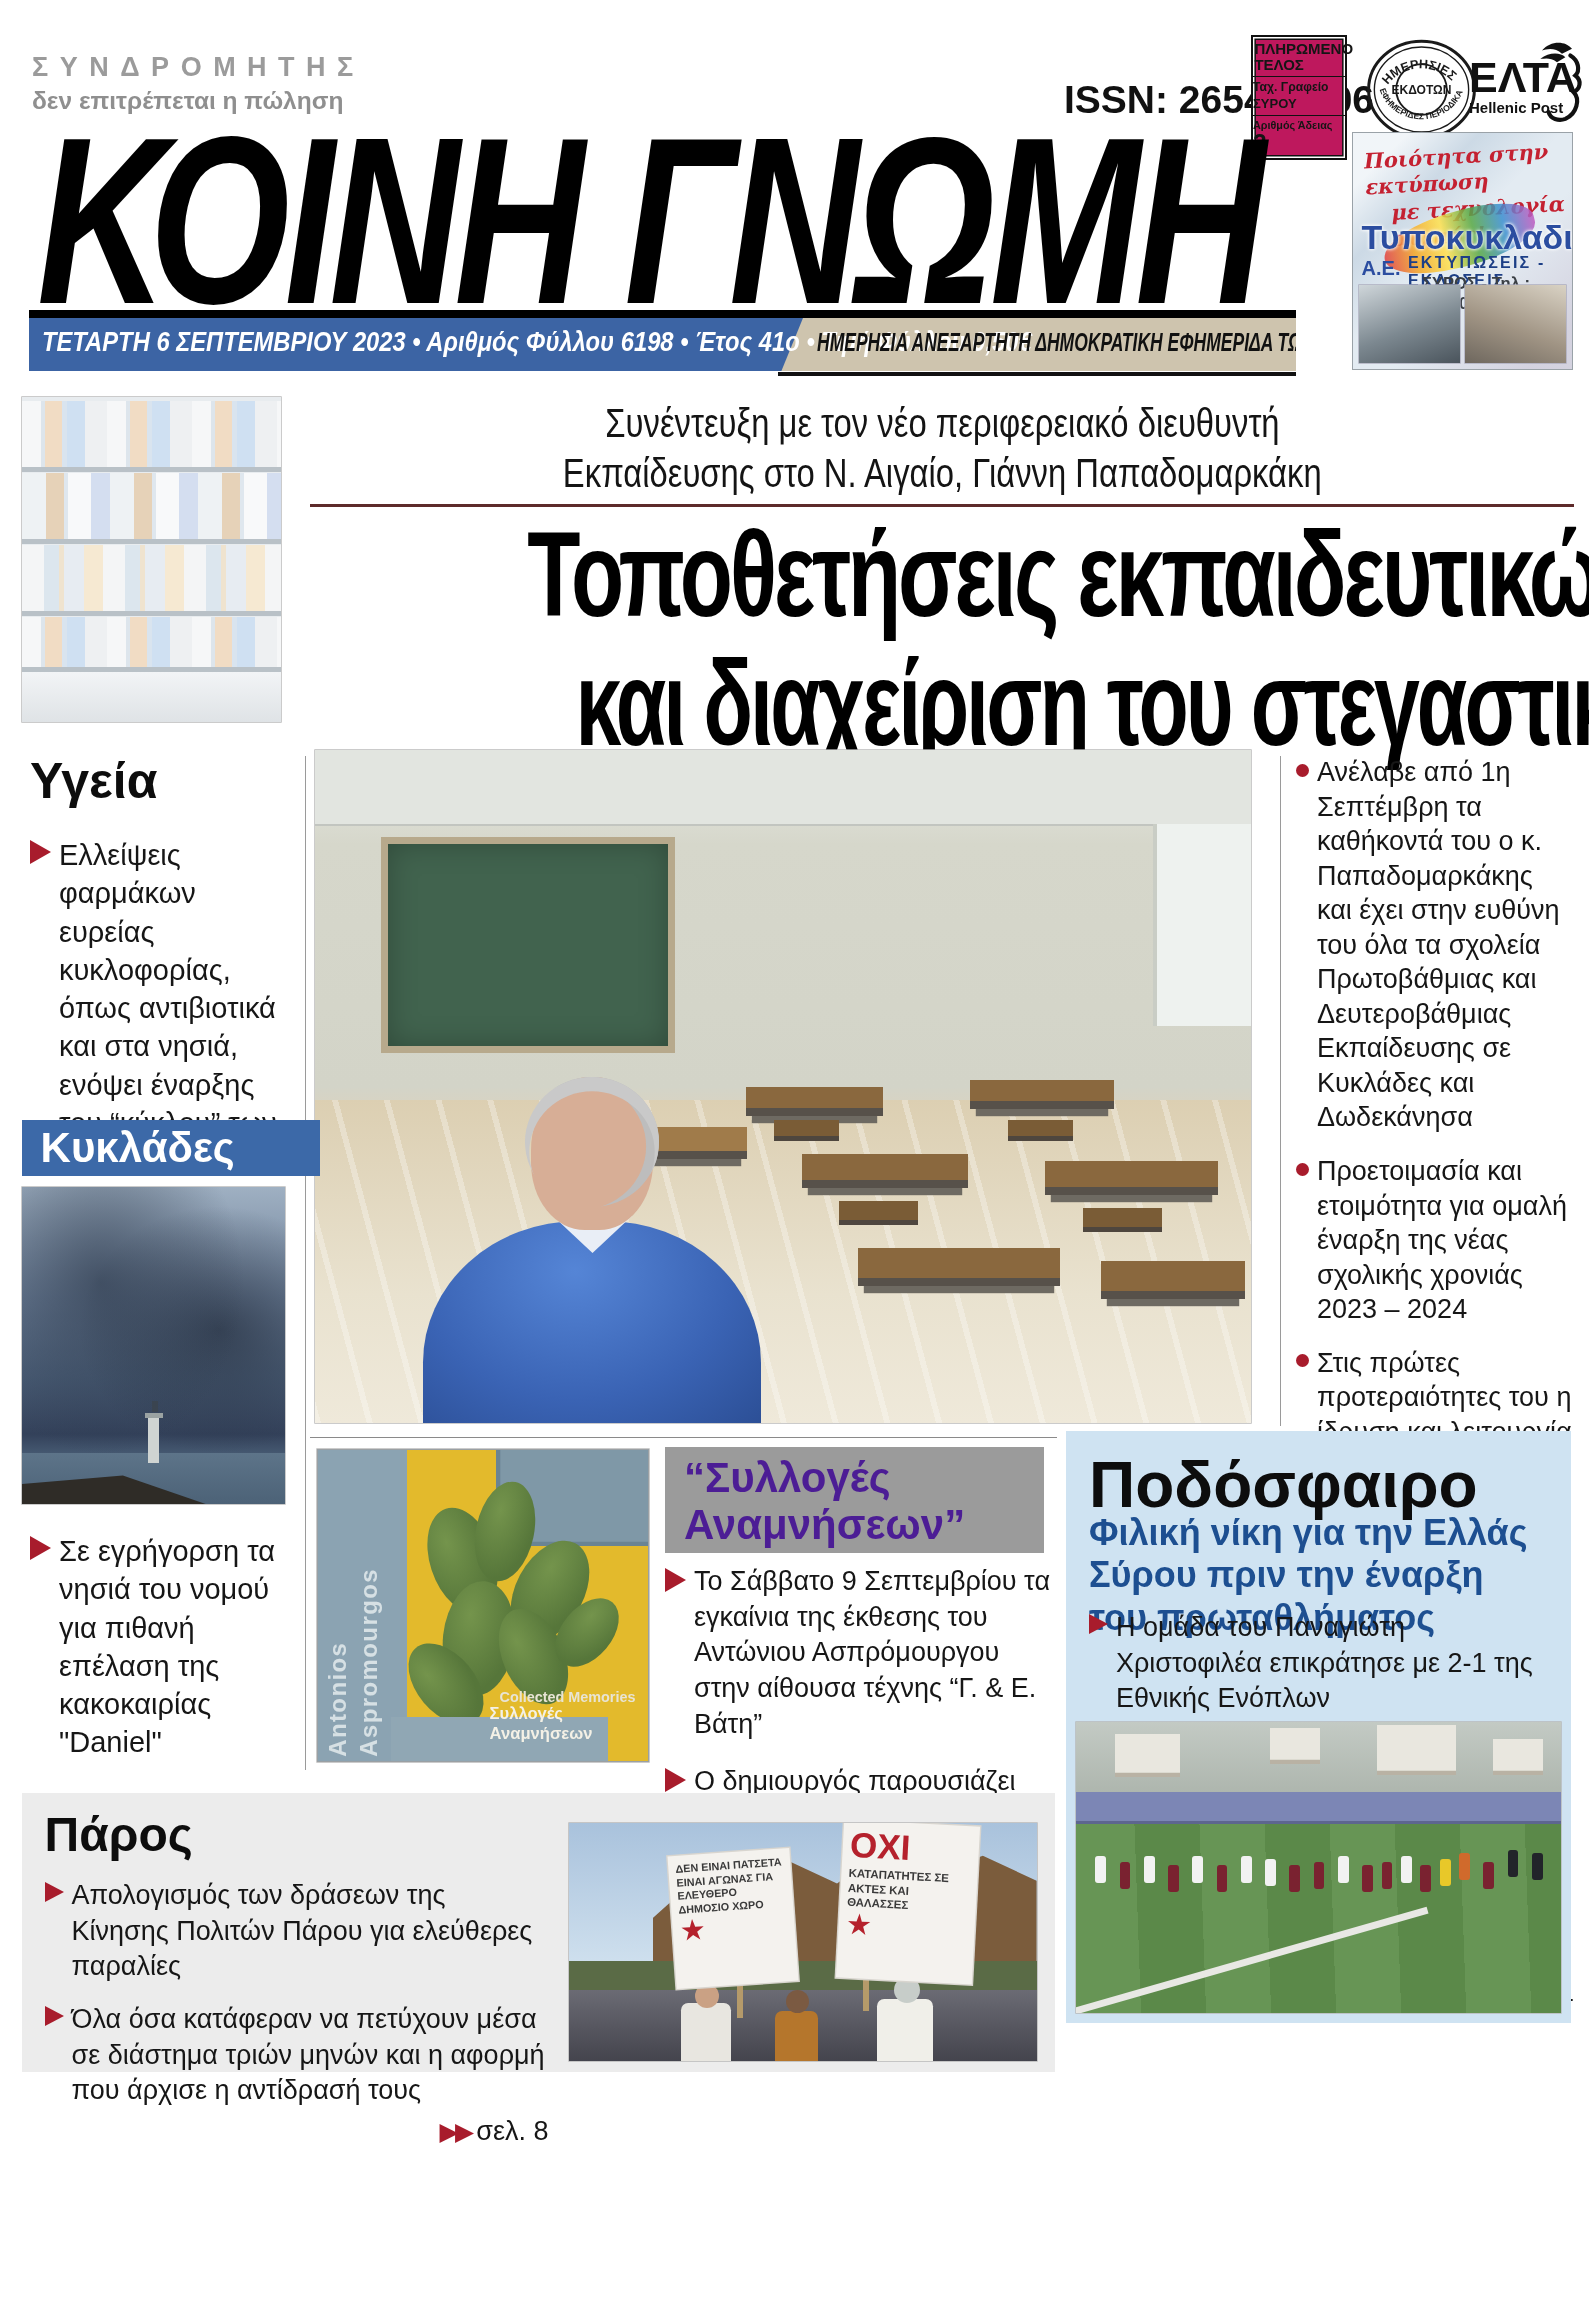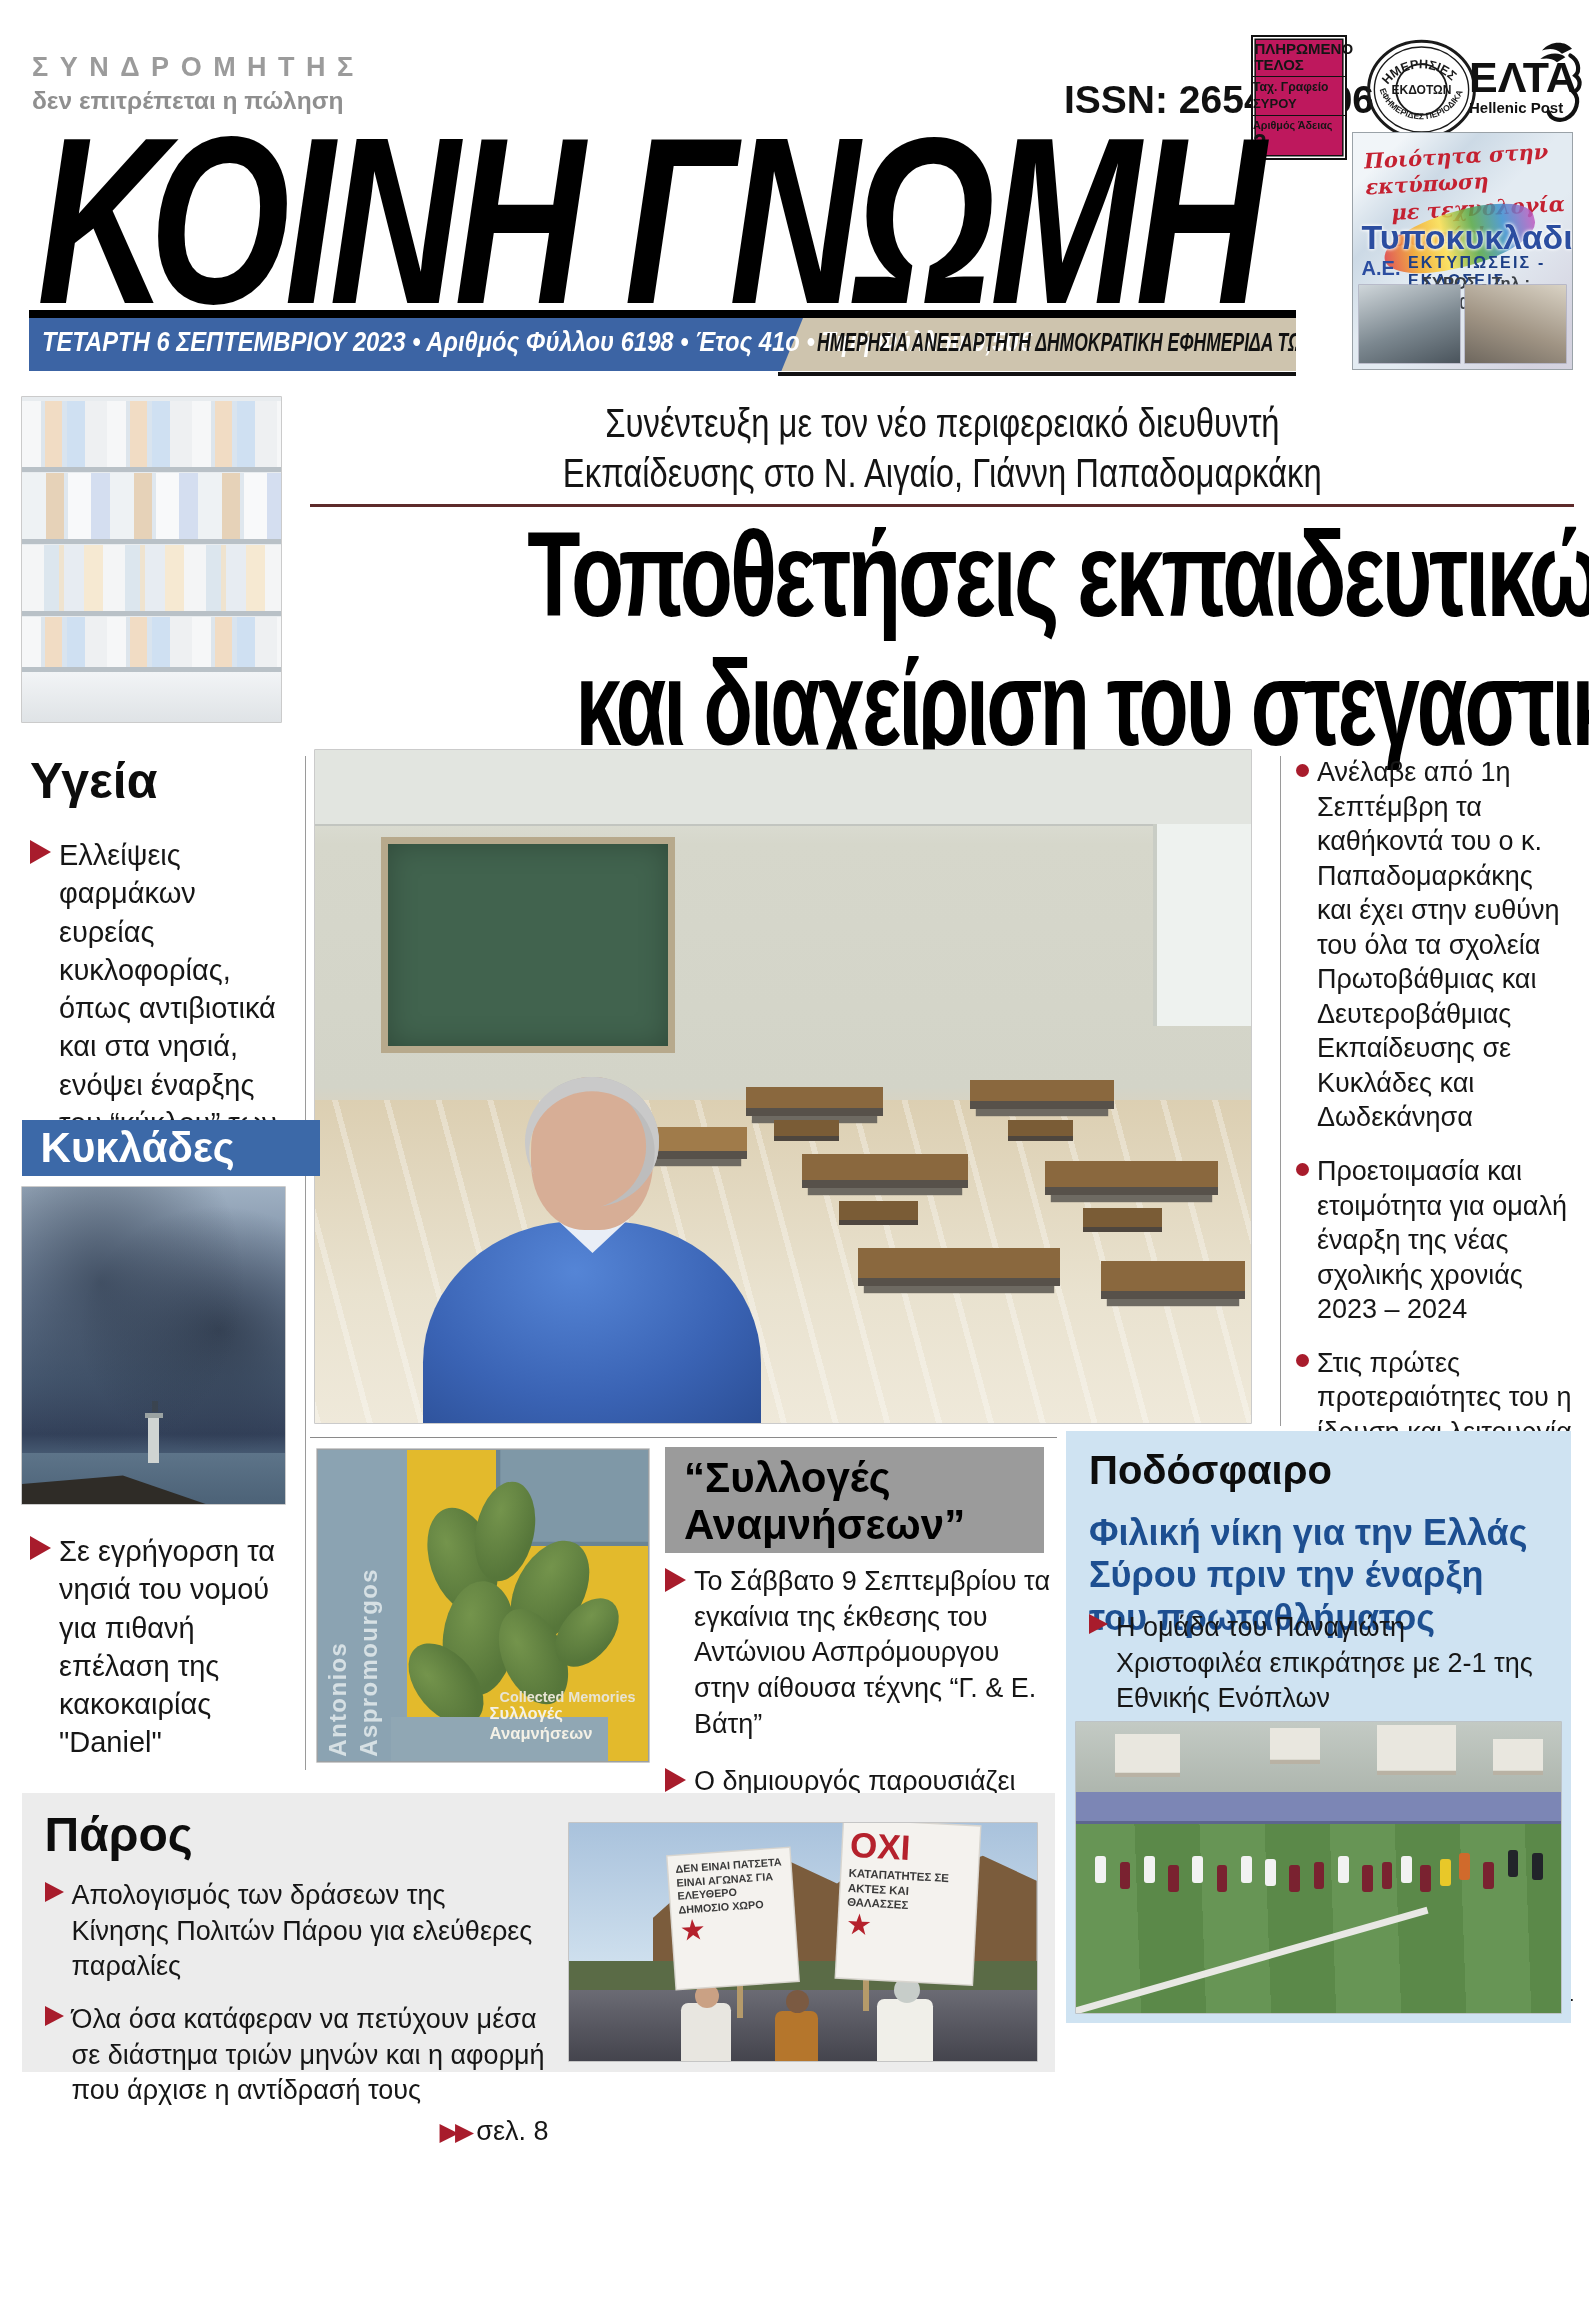--- a/index.html
+++ b/index.html
@@ -74,21 +74,21 @@
   .sec-title{font-size:50px;font-weight:bold;color:#0d0d0d;}
   .vline{background:#9a9a9a;width:1.4px;}
   .hlinegray{background:#8a8a8a;height:1.4px;}
 
   .photo{box-shadow:0 0 0 0.7px #b5b5b5;overflow:hidden;}
 
   
   .cyc-banner{background:#3c69a8;color:#fff;font-weight:bold;font-size:42px;line-height:56px;padding-left:19px;}
 
   
-  .col-banner{background:#9b9b9b;color:#000000;font-weight:bold;font-size:42px;line-height:1.12;padding:7.2px 0 4.3px 19px;}
+  .col-banner{background:#9b9b9b;color:#4c1d95;font-weight:bold;font-size:42px;line-height:1.12;padding:7.2px 0 4.3px 19px;}
 
   
   .fpanel{background:#cfe3f2;}
   .f-sub{font-size:36px;font-weight:bold;color:#1d4f91;line-height:1.18;}
   .fpanel .btxt{font-size:27px;}
 
   
   .ppanel{background:#ececec;}
   .ppanel .btxt{font-size:27px;}
 
@@ -379,21 +379,21 @@
       <span class="tri"></span>
       <p class="btxt" style="font-size:27px;"><span>Το Σάββατο 9 Σεπτεμβρίου τα εγκαίνια της έκθεσης του Αντώνιου Ασπρόμουργου στην αίθουσα τέχνης “Γ. &amp; Ε. Βάτη”</span></p>
     </div>
     <div class="brow" style="margin-top:21.6px;">
       <span class="tri"></span>
       <p class="btxt" style="font-size:27px;"><span>Ο δημιουργός παρουσιάζει στο κοινό της Σύρου την τέχνη του φωτορεαλιστικού κινήματος</span><span class="arr"></span><span class="plabel">σελ. 7</span></p>
     </div>
   </div>
 
   <div class="abs fpanel" style="left:1066px;top:1431px;width:505px;height:592px;">
-    <div class="abs sec-title" style="left:23px;top:17.3px;font-size:40px;">Ποδόσφαιρο</div>
+    <div class="abs sec-title" style="left:23px;top:17.3px;font-size:64px;">Ποδόσφαιρο</div>
     <div class="abs f-sub" style="left:23px;top:81px;width:461px;">Φιλική νίκη για την Ελλάς Σύρου πριν την έναρξη του πρωταθλήματος</div>
     <div class="abs" style="left:23px;top:179px;width:467px;">
       <div class="brow">
         <span class="tri" style="border-left-width:19px;border-top-width:10.8px;border-bottom-width:10.8px;"></span>
         <p class="btxt" style="font-size:27px;"><span>Η ομάδα του Παναγιώτη Χριστοφιλέα επικράτησε με 2-1 της  Εθνικής Ενόπλων</span></p>
       </div>
       <div class="brow" style="margin-top:19px;">
         <span class="tri" style="border-left-width:19px;border-top-width:10.8px;border-bottom-width:10.8px;"></span>
         <p class="btxt" style="font-size:27px;"><span>Η διοίκηση ανακοίνωσε και την έναρξη της συνεργασίας της με τον 20χρονο τερματοφύλακα, Ευστάθιο Μουλαρά</span><span class="arr"></span><span class="plabel">σελ. 12</span></p>
       </div>

